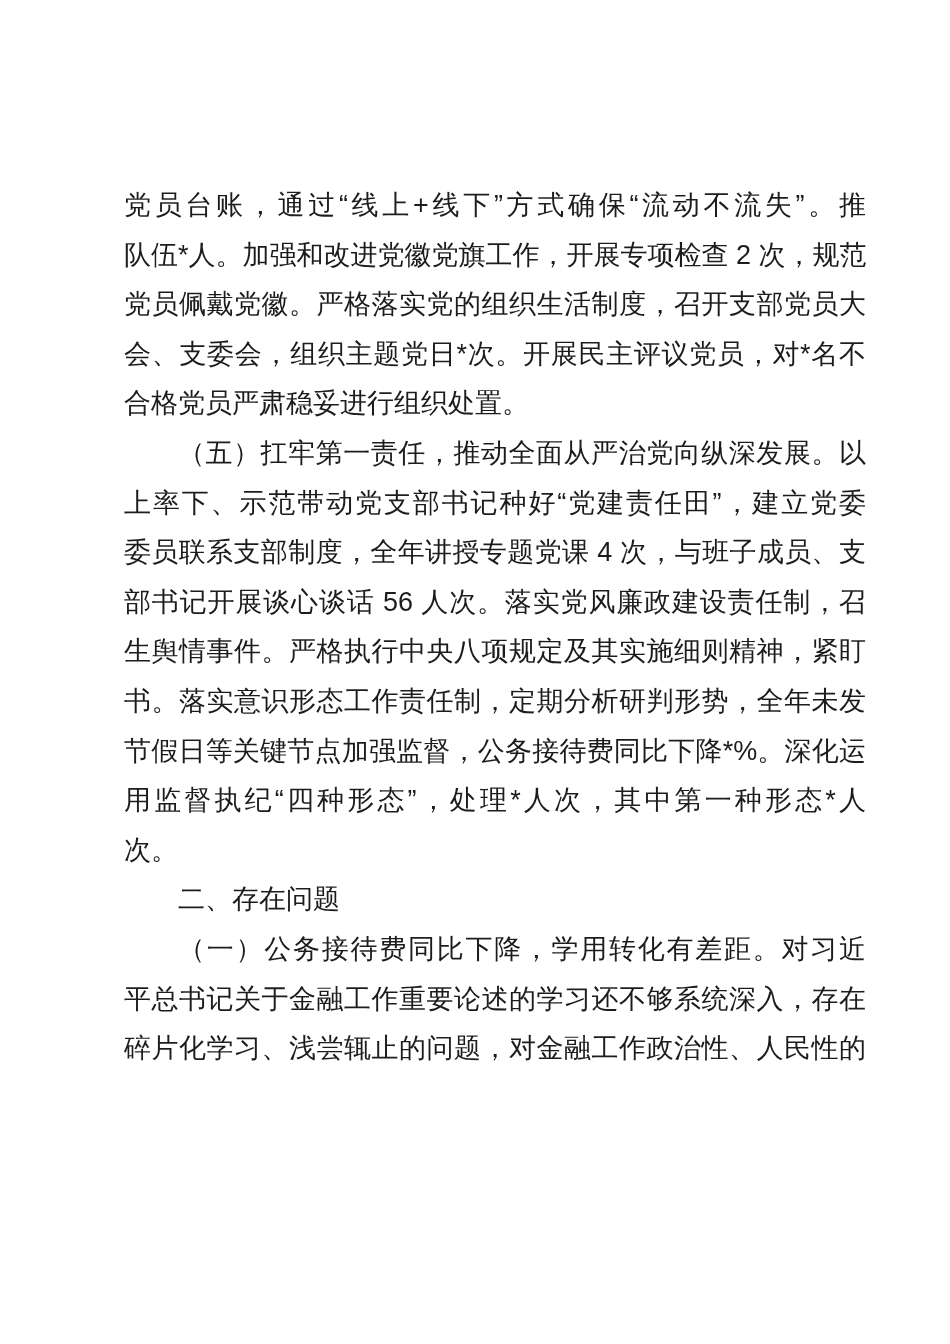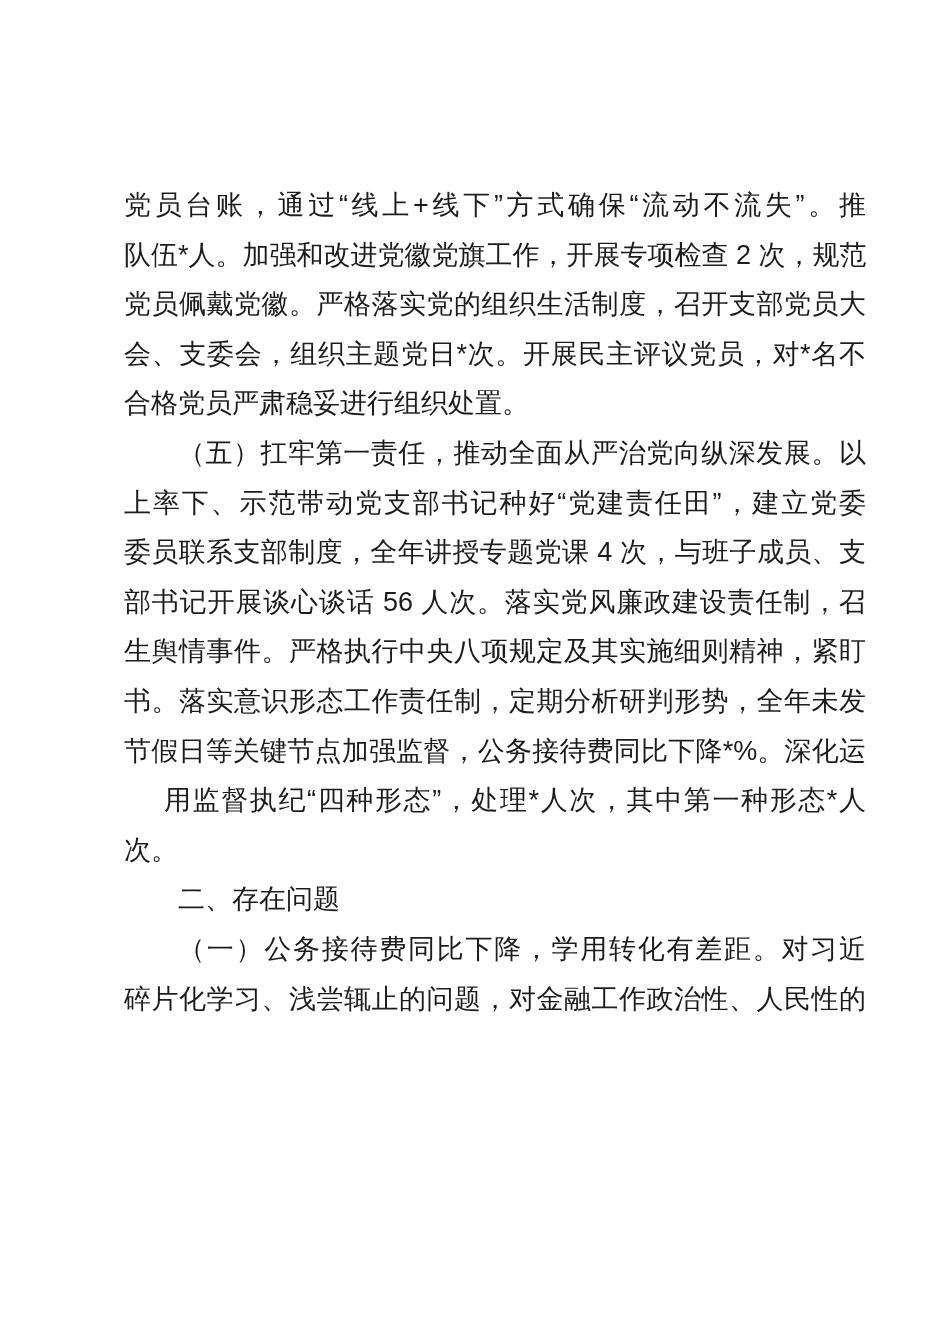--- a/index.html
+++ b/index.html
@@ -53,24 +53,25 @@
         <div class="line" style="color: rgb(28, 28, 28);">合格党员严肃稳妥进行组织处置。</div>
       </div>
       <div class="paragraph">
         <div class="line indent fill" style="color: rgb(28, 28, 28);">（五）扛牢第一责任，推动全面从严治党向纵深发展。以</div>
         <div class="line fill" style="color: rgb(28, 28, 28);">上率下、示范带动党支部书记种好“党建责任田”，建立党委</div>
         <div class="line fill" style="color: rgb(28, 28, 28);">委员联系支部制度，全年讲授专题党课 4 次，与班子成员、支</div>
         <div class="line fill" style="color: rgb(28, 28, 28);">部书记开展谈心谈话 56 人次。落实党风廉政建设责任制，召</div>
         <div class="line fill" style="color: rgb(28, 28, 28);">生舆情事件。严格执行中央八项规定及其实施细则精神，紧盯</div>
         <div class="line fill" style="color: rgb(28, 28, 28);">书。落实意识形态工作责任制，定期分析研判形势，全年未发</div>
         <div class="line fill" style="color: rgb(28, 28, 28);">节假日等关键节点加强监督，公务接待费同比下降*%。深化运</div>
-        <div class="line fill" style="color: rgb(28, 28, 28); margin-left: 40px;">用监督执纪“四种形态”，处理*人次，其中第一种形态*人</div>
+        <div class="line fill" style="color: rgb(28, 28, 28);">用监督执纪“四种形态”，处理*人次，其中第一种形态*人</div>
         <div class="line" style="color: rgb(28, 28, 28);">次。</div>
       </div>
       <div class="paragraph">
         <div class="line indent" style="color: rgb(28, 28, 28);">二、存在问题</div>
       </div>
       <div class="paragraph">
         <div class="line indent fill" style="color: rgb(28, 28, 28);">（一）公务接待费同比下降，学用转化有差距。对习近</div>
+        <div class="line fill" style="color: rgb(28, 28, 28);">平总书记关于金融工作重要论述的学习还不够系统深入，存在</div>
         <div class="line fill" style="color: rgb(28, 28, 28);">碎片化学习、浅尝辄止的问题，对金融工作政治性、人民性的</div>
       </div>
     </div>
 </div>
 
 </body></html>

